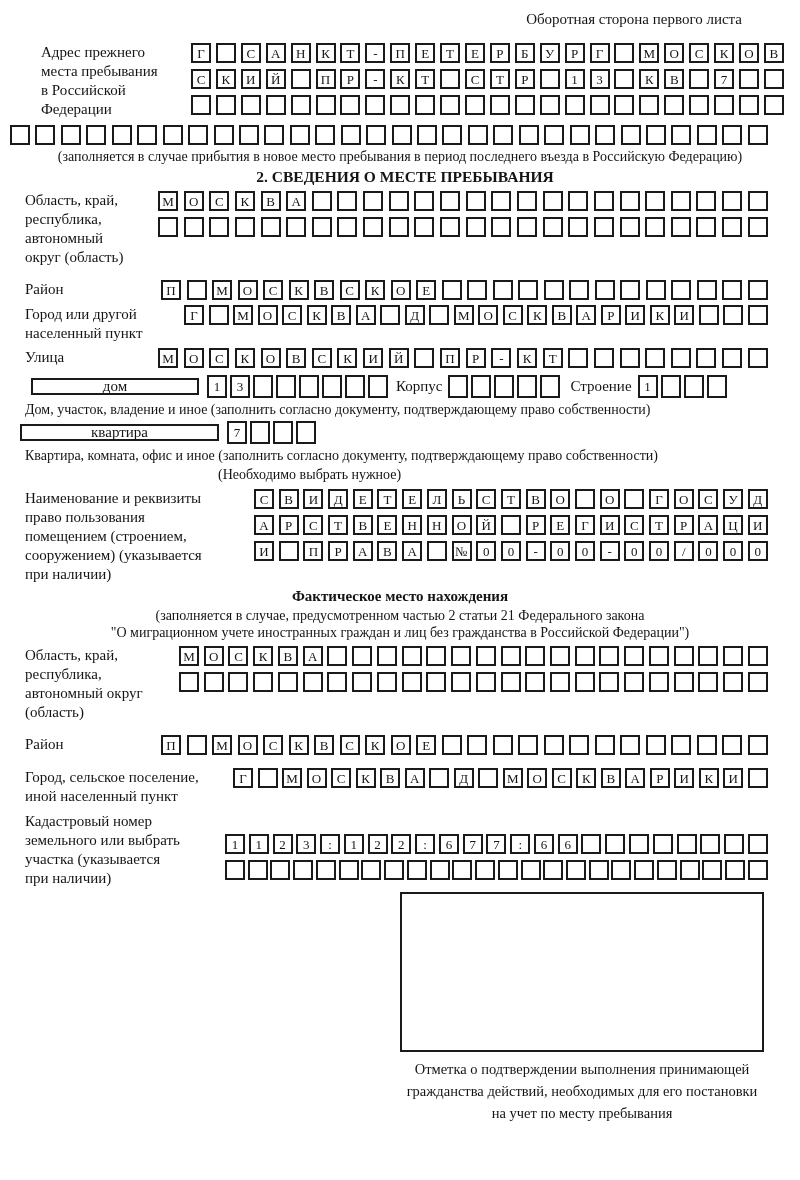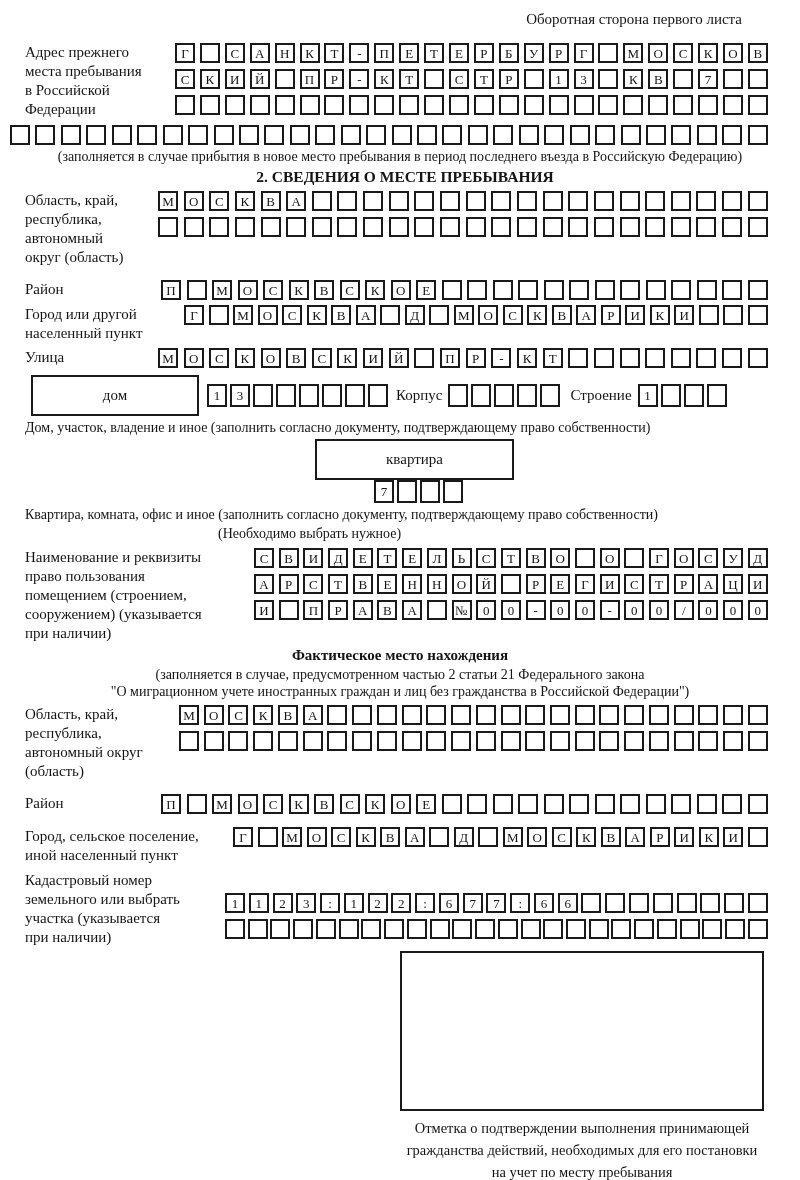--- a/index.html
+++ b/index.html
@@ -27,21 +27,21 @@
   .cgroup { display:flex; gap:3px; }
   .cgroup .cell { height:23px; }
 
   .cap { font-size:14px; line-height:17px; }
   .center { text-align:center; }
 
   .h2 { font-size:15.5px; font-weight:bold; text-align:center; margin-top:3px;padding-left:10px; }
   .h3 { font-size:15px;  font-weight:bold; text-align:center; margin-top:4px; }
 
   .widebox {
-    border:2px solid #1a1a1a; height:41px; background:#fff;
+    border:2px solid #1a1a1a; height:17px; background:#fff;
     display:flex; align-items:center; justify-content:center; font-size:15px;
   }
   .inlinerow { display:flex; align-items:center; margin-left:31px; margin-top:7px; }
   .inlinelbl { font-size:15px; line-height:1; }
 
   .cb {
     width:21px; height:21px; border:2px solid #1a1a1a; background:#fff;
     display:flex; align-items:center; justify-content:center; font-size:14px;
   }
 
@@ -52,21 +52,21 @@
   .mt3{margin-top:3px;} .mt4{margin-top:13px;} .mt5{margin-top:5px;} .mt2{margin-top:2px;}
 </style>
 </head>
 <body>
 
 <div class="page">
 
   <div class="corner">Оборотная сторона первого листа</div>
 
   <div class="field" style="margin-top:14px;">
-    <div class="lbl" style="width:150px;">
+    <div class="lbl" style="width:150px;margin-left:16px;">
       <div>Адрес прежнего</div>
       <div>места пребывания</div>
       <div>в Российской</div>
       <div>Федерации</div>
     </div>
     <div class="rows" style="width:593px;">
       <div class="frow">
           <div class="cell">Г</div>
           <div class="cell"></div>
           <div class="cell">С</div>
@@ -367,21 +367,21 @@
     <div class="inlinelbl" style="margin-left:10px;">Строение</div>
     <div class="cgroup" style="margin-left:6px;">
         <div class="cell">1</div>
         <div class="cell"></div>
         <div class="cell"></div>
         <div class="cell"></div>
       </div>
   </div>
   <div class="cap mt3" style="margin-left:25px;">Дом, участок, владение и иное (заполнить согласно документу, подтверждающему право собственности)</div>
 
-  <div class="inlinerow" style="margin-left:29px; margin-top:3px;flex-direction:column;">
+  <div class="inlinerow" style="margin-left:20px; margin-top:3px;">
     <div class="widebox" style="width:199px;">квартира</div>
     <div class="cgroup" style="margin-left:8px;">
         <div class="cell">7</div>
         <div class="cell"></div>
         <div class="cell"></div>
         <div class="cell"></div>
       </div>
   </div>
   <div class="cap mt3" style="margin-left:25px;">Квартира, комната, офис и иное (заполнить согласно документу, подтверждающему право собственности)</div>
 

